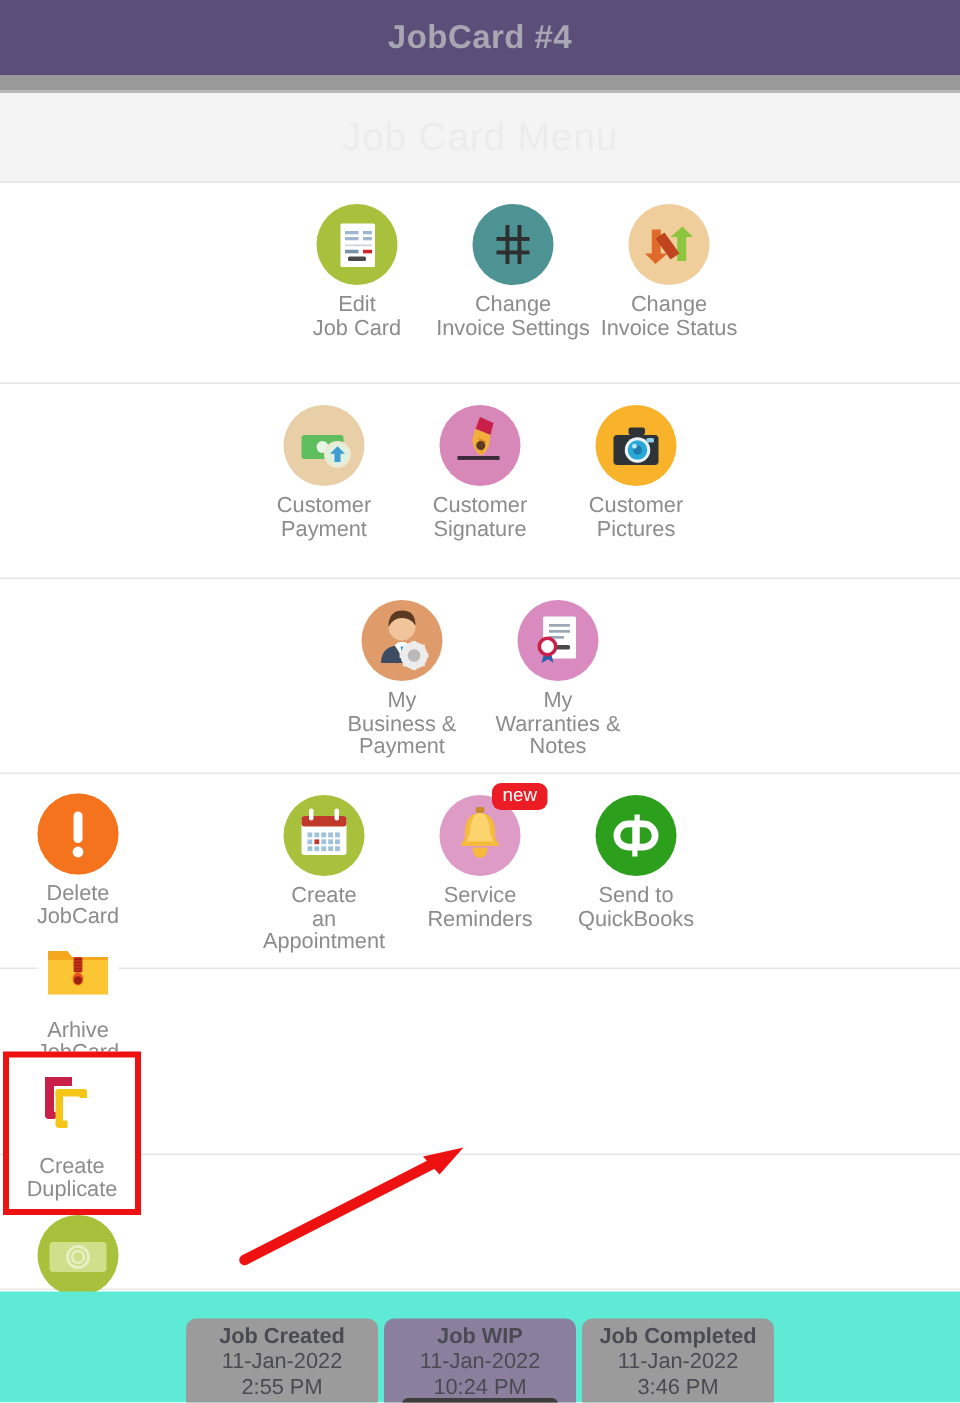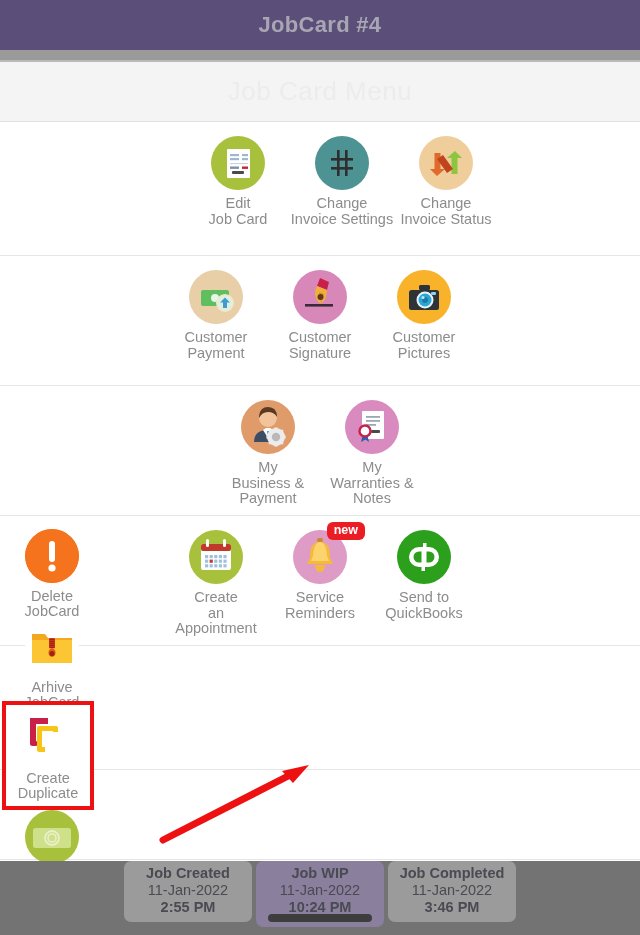--- a/index.html
+++ b/index.html
@@ -60,42 +60,42 @@
   }
 
   
   .tile.highlighted {
     border: 4px solid #EE1111; background: #fff;
     padding: 6px 0 4px 0; margin: -10px 2px 0 2px; width: 92px;
   }
 
   .badge-new {
     position: absolute; top: -8px; right: -18px;
-    background: #EC1C24; color: #fff; font-size: 12.5px; font-weight: bold;
+    background: #EC1C24; color: #fff; font-size: 12.5px; font-weight: normal;
     border-radius: 6px; padding: 2px 7px 3px 7px; line-height: 13px;
   }
 
   
   .arrow-svg { position: absolute; left: 0; top: 0; pointer-events: none; }
 
   
   .footer {
     position: absolute; left: 0; bottom: 0; width: 640px; height: 74px;
-    background: #737373;
+    background: #5eead4;
     display: flex; align-items: flex-start; justify-content: center;
-    gap: 4px; padding-top: 0;
+    gap: 4px; padding-top: 18px;
   }
   .fcard {
     width: 128px; border-radius: 7px; background: #9B9B9B;
     text-align: center; padding: 4px 2px 6px 2px; position: relative;
   }
   .fcard.active { background: #8B7F9E; height: 66px; }
   .fcard-title { font-size: 14.5px; font-weight: bold; color: #4A4A52; line-height: 17px; }
   .fcard-date  { font-size: 14.5px; color: #4A4A52; line-height: 17px; }
-  .fcard-time  { font-size: 14.5px; color: #4A4A52; line-height: 17px; font-weight: bold; }
+  .fcard-time  { font-size: 14.5px; color: #4A4A52; line-height: 17px; }
   .home-indicator {
     position: absolute; left: 50%; transform: translateX(-50%);
     bottom: 5px; width: 104px; height: 8px; border-radius: 4px; background: #3D3D3D;
   }
 </style>
 </head>
 <body>
 
 <div class="screen">
 

